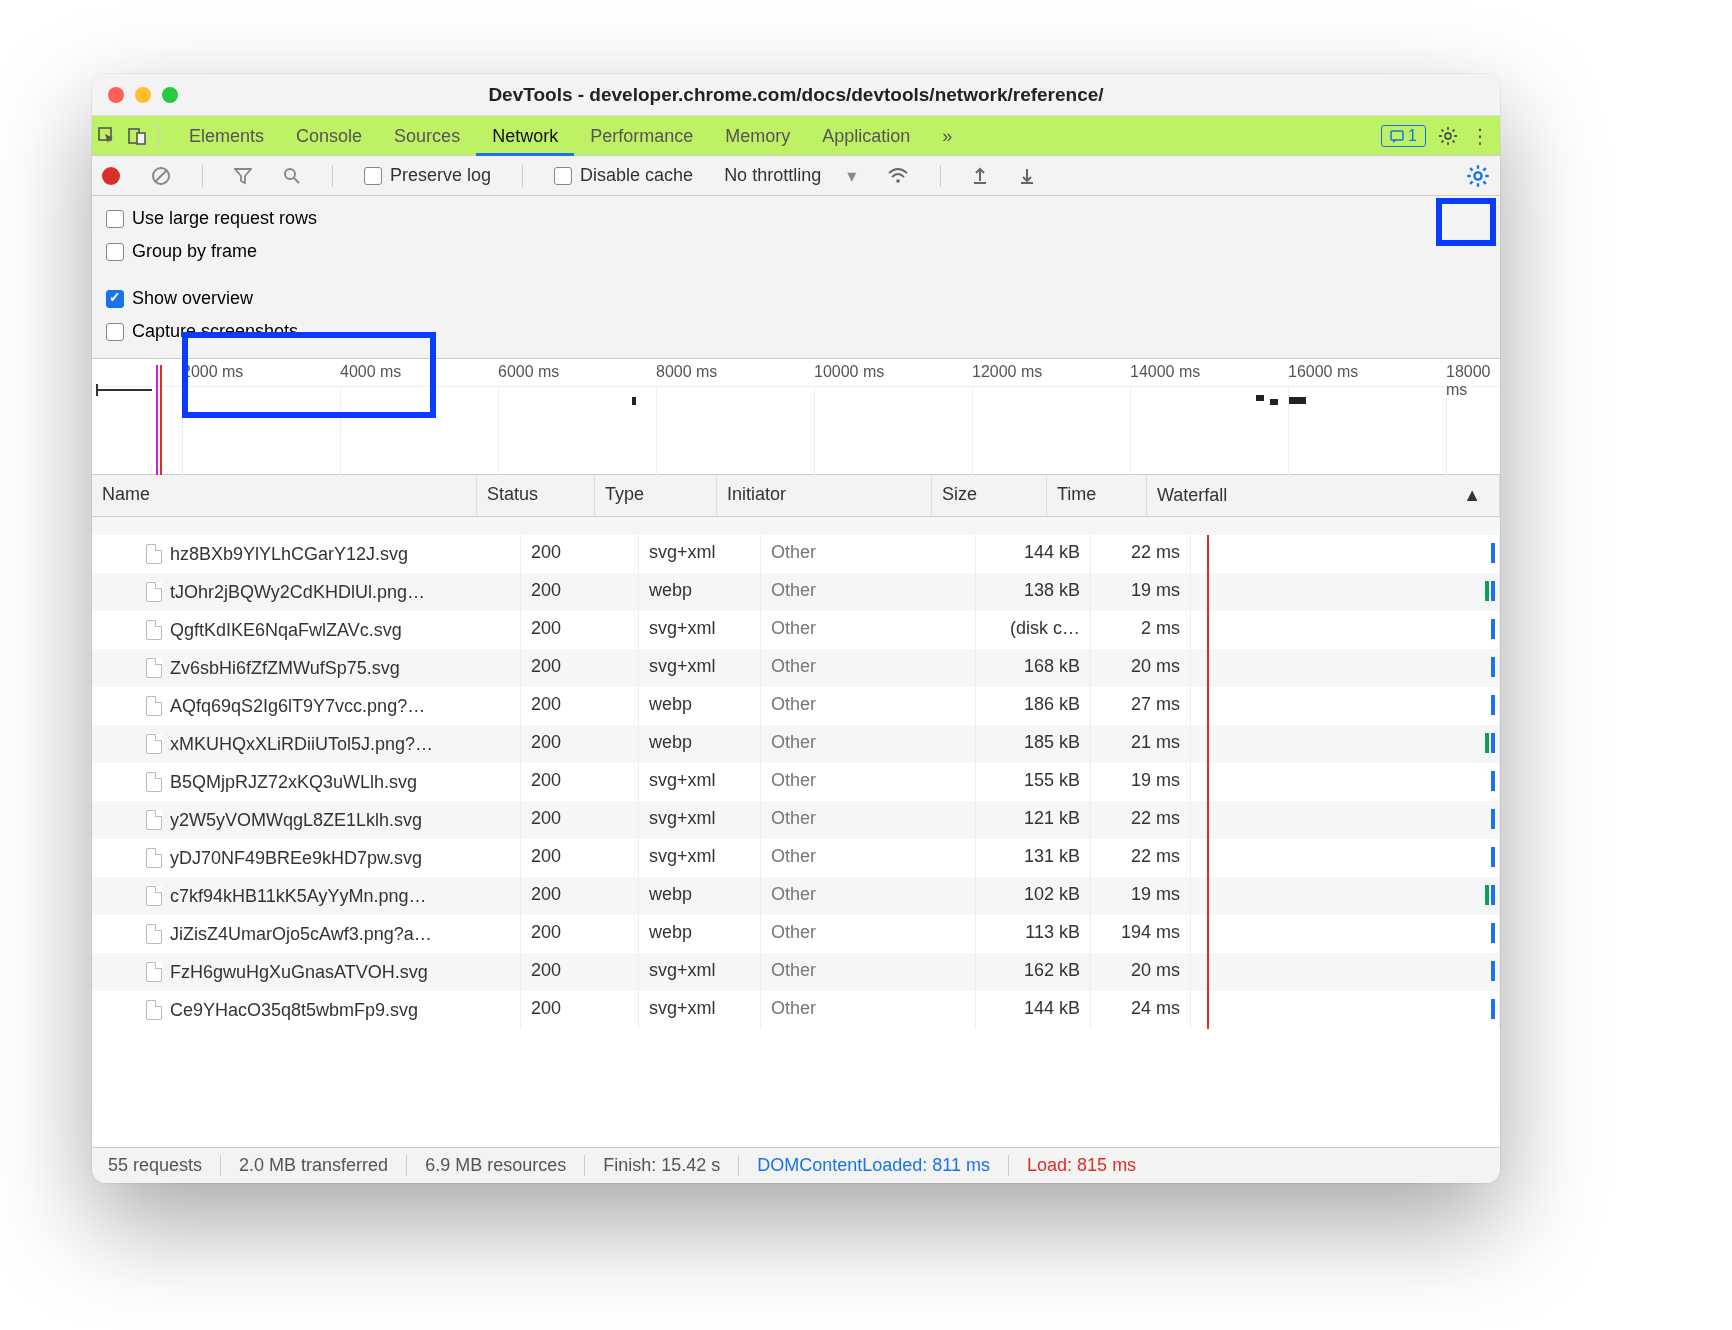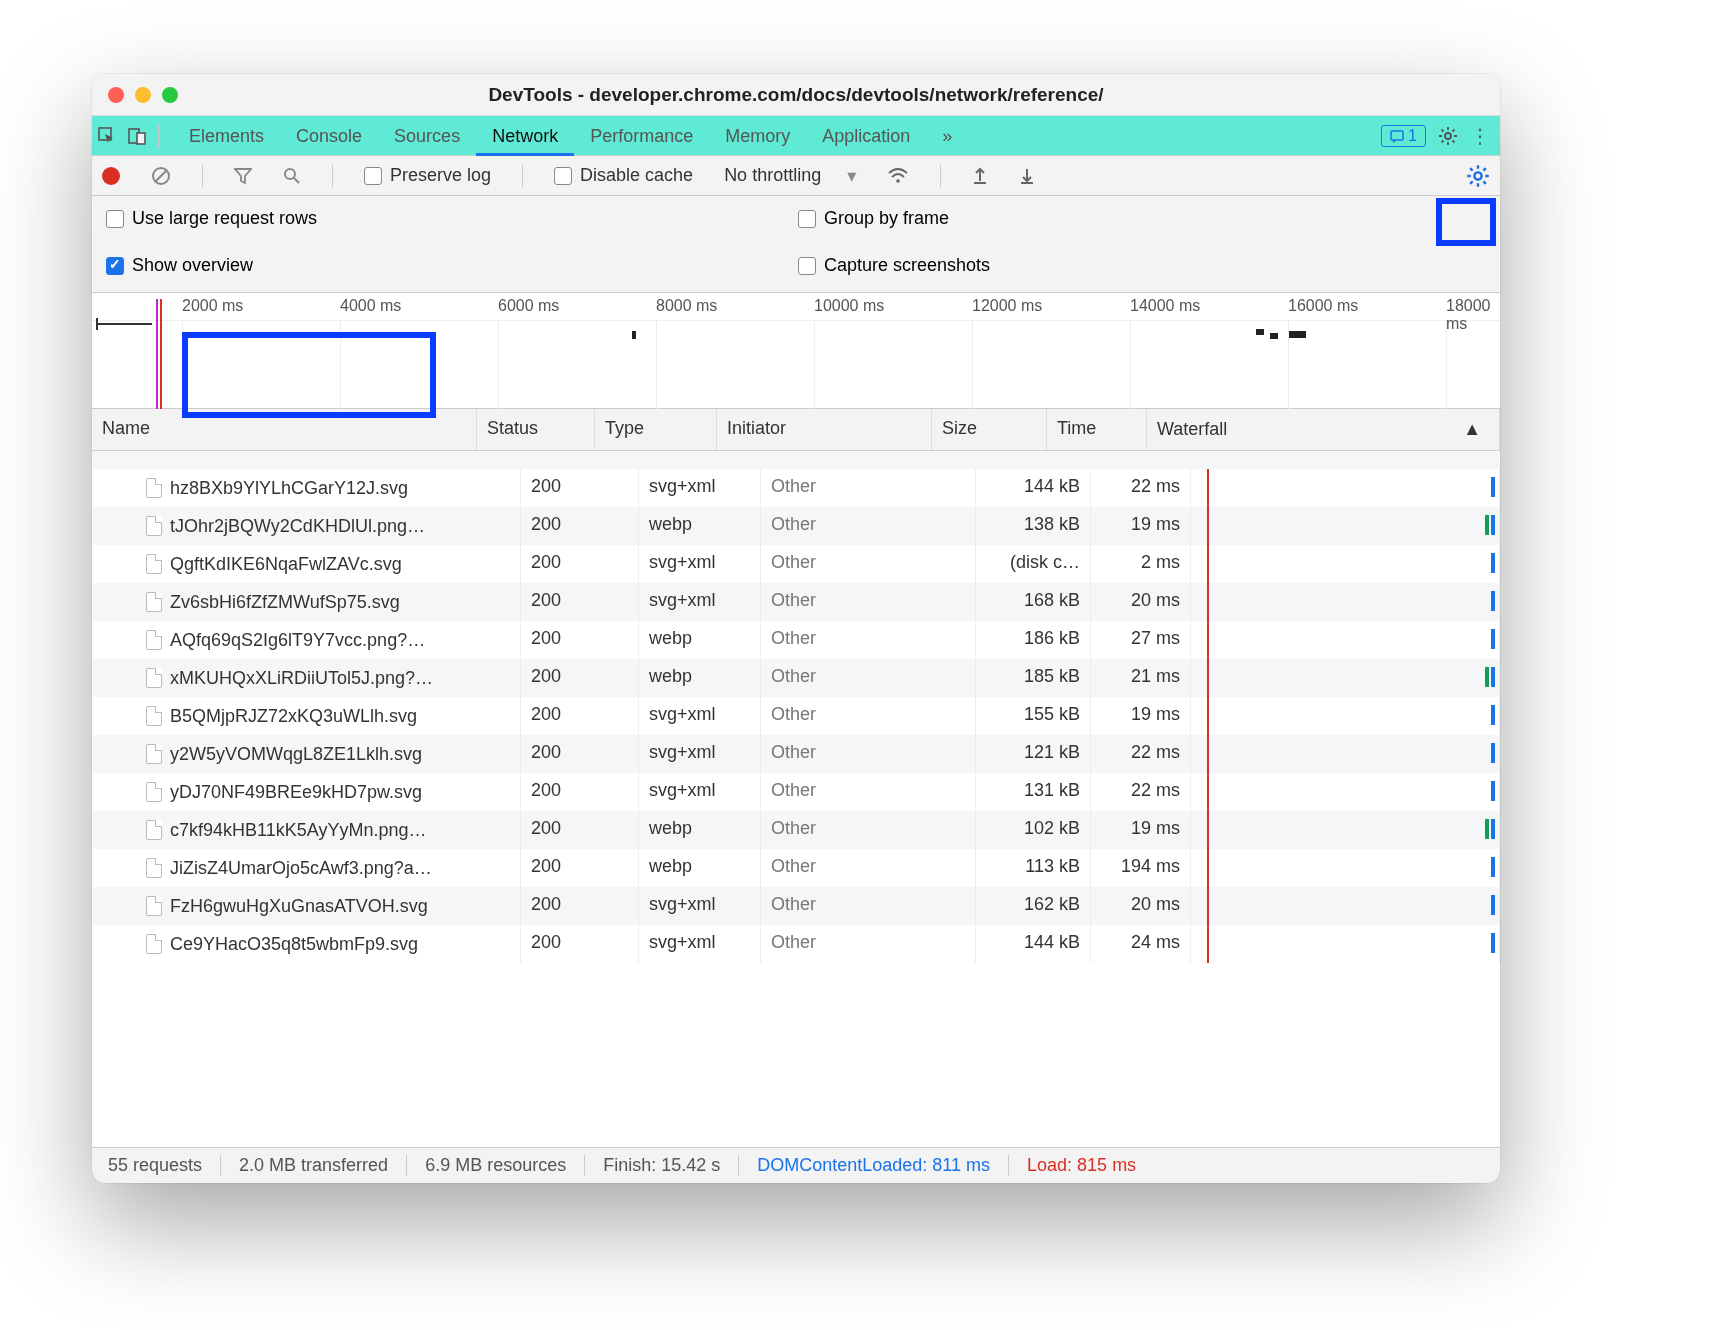--- a/index.html
+++ b/index.html
@@ -32,21 +32,21 @@
 }
 .traffic { display: flex; gap: 11px; padding-left: 16px; }
 .dot { width: 16px; height: 16px; border-radius: 50%; }
 .dot.r { background:#ff5f57; } .dot.y{background:#febc2e;} .dot.g{background:#28c840;}
 .title { position:absolute; left:0; right:0; text-align:center; font-weight:600; font-size:19px; color:#222; pointer-events:none;}
 .tabsbar {
   height: 40px;
   display:flex;
   align-items:center;
   border-bottom:1px solid #ccc;
-  background:#5eead4;
+  background:#bef264;
   font-size:18px;
   color:#555;
 }
 .tabsbar .ic { width:30px; display:flex; justify-content:center; color:#555;}
 .tabs { display:flex; gap:0; margin-left:8px;}
 .tab { padding:0 16px; height:40px; line-height:40px; cursor:pointer; color:#555;}
 .tab.active { color:#111; border-bottom:3px solid #1a73e8; font-weight:500;}
 .tabsbar .right { margin-left:auto; display:flex; align-items:center; gap:12px; padding-right:10px;}
 .badge { display:flex; align-items:center; gap:4px; border:1px solid #1a73e8; color:#1a73e8; padding:1px 8px; border-radius:3px; font-size:16px;}
 .toolbar {
@@ -66,21 +66,21 @@
 .chk.on::after{content:"✓"; color:#fff; font-size:14px; position:absolute; left:2px; top:-2px; font-weight:bold;}
 .lbl { display:flex; align-items:center; gap:8px;}
 .gear-hl { position:absolute; right:4px; top:124px; width:60px; height:48px; border:6px solid #0a3cff; z-index:20; pointer-events:none;}
 .gear { margin-left:auto; color:#1a73e8;}
 .options {
   background:#f3f3f3;
   padding:6px 12px 10px;
   border-bottom:1px solid #ccc;
   font-size:18px;
 }
-.optrow { display:flex;}
+.optrow { display:flex;flex-direction:column;}
 .optcell { flex:1; padding:6px 2px;}
 .hl-box { position:absolute; border:6px solid #0a3cff; left:90px; top:258px; width:254px; height:86px; z-index:20; pointer-events:none;}
 .timeline {
   height:116px;
   background:#fff;
   position:relative;
   border-bottom:1px solid #ccc;
 }
 .tl-labels { height:28px; border-bottom:1px solid #eee; position:relative; font-size:16px; color:#555;}
 .tl-lbl { position:absolute; top:4px;}

